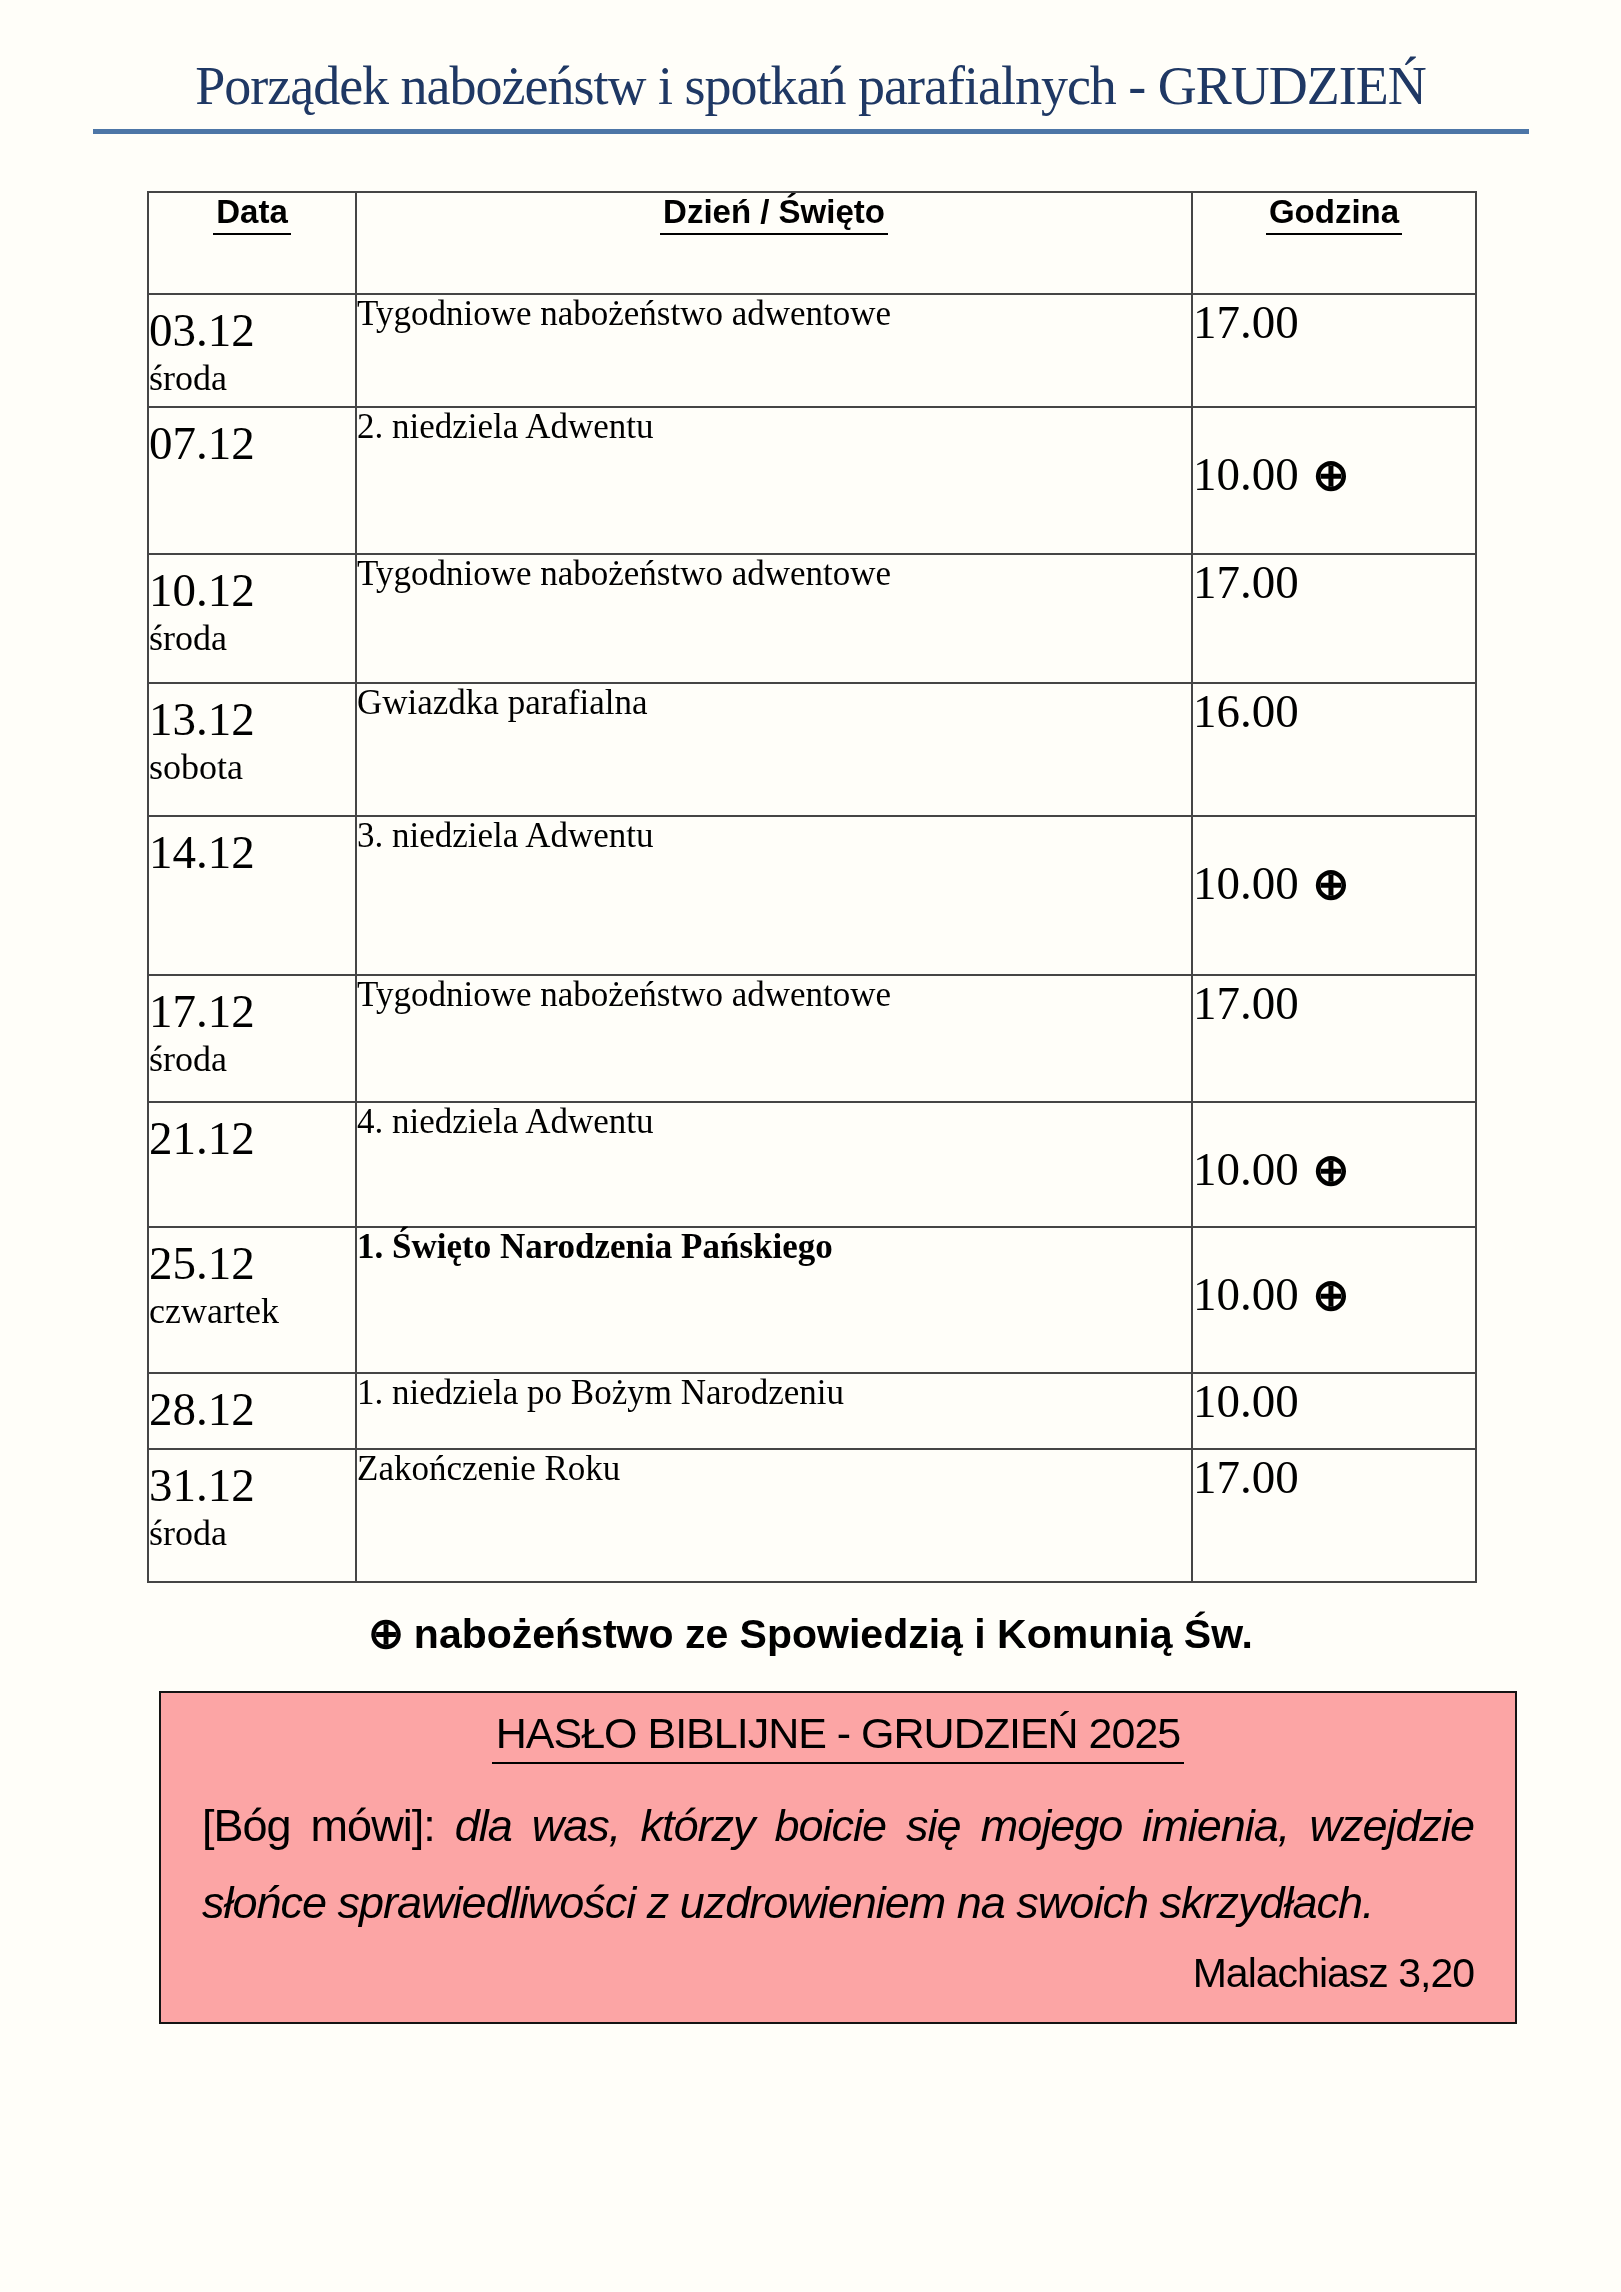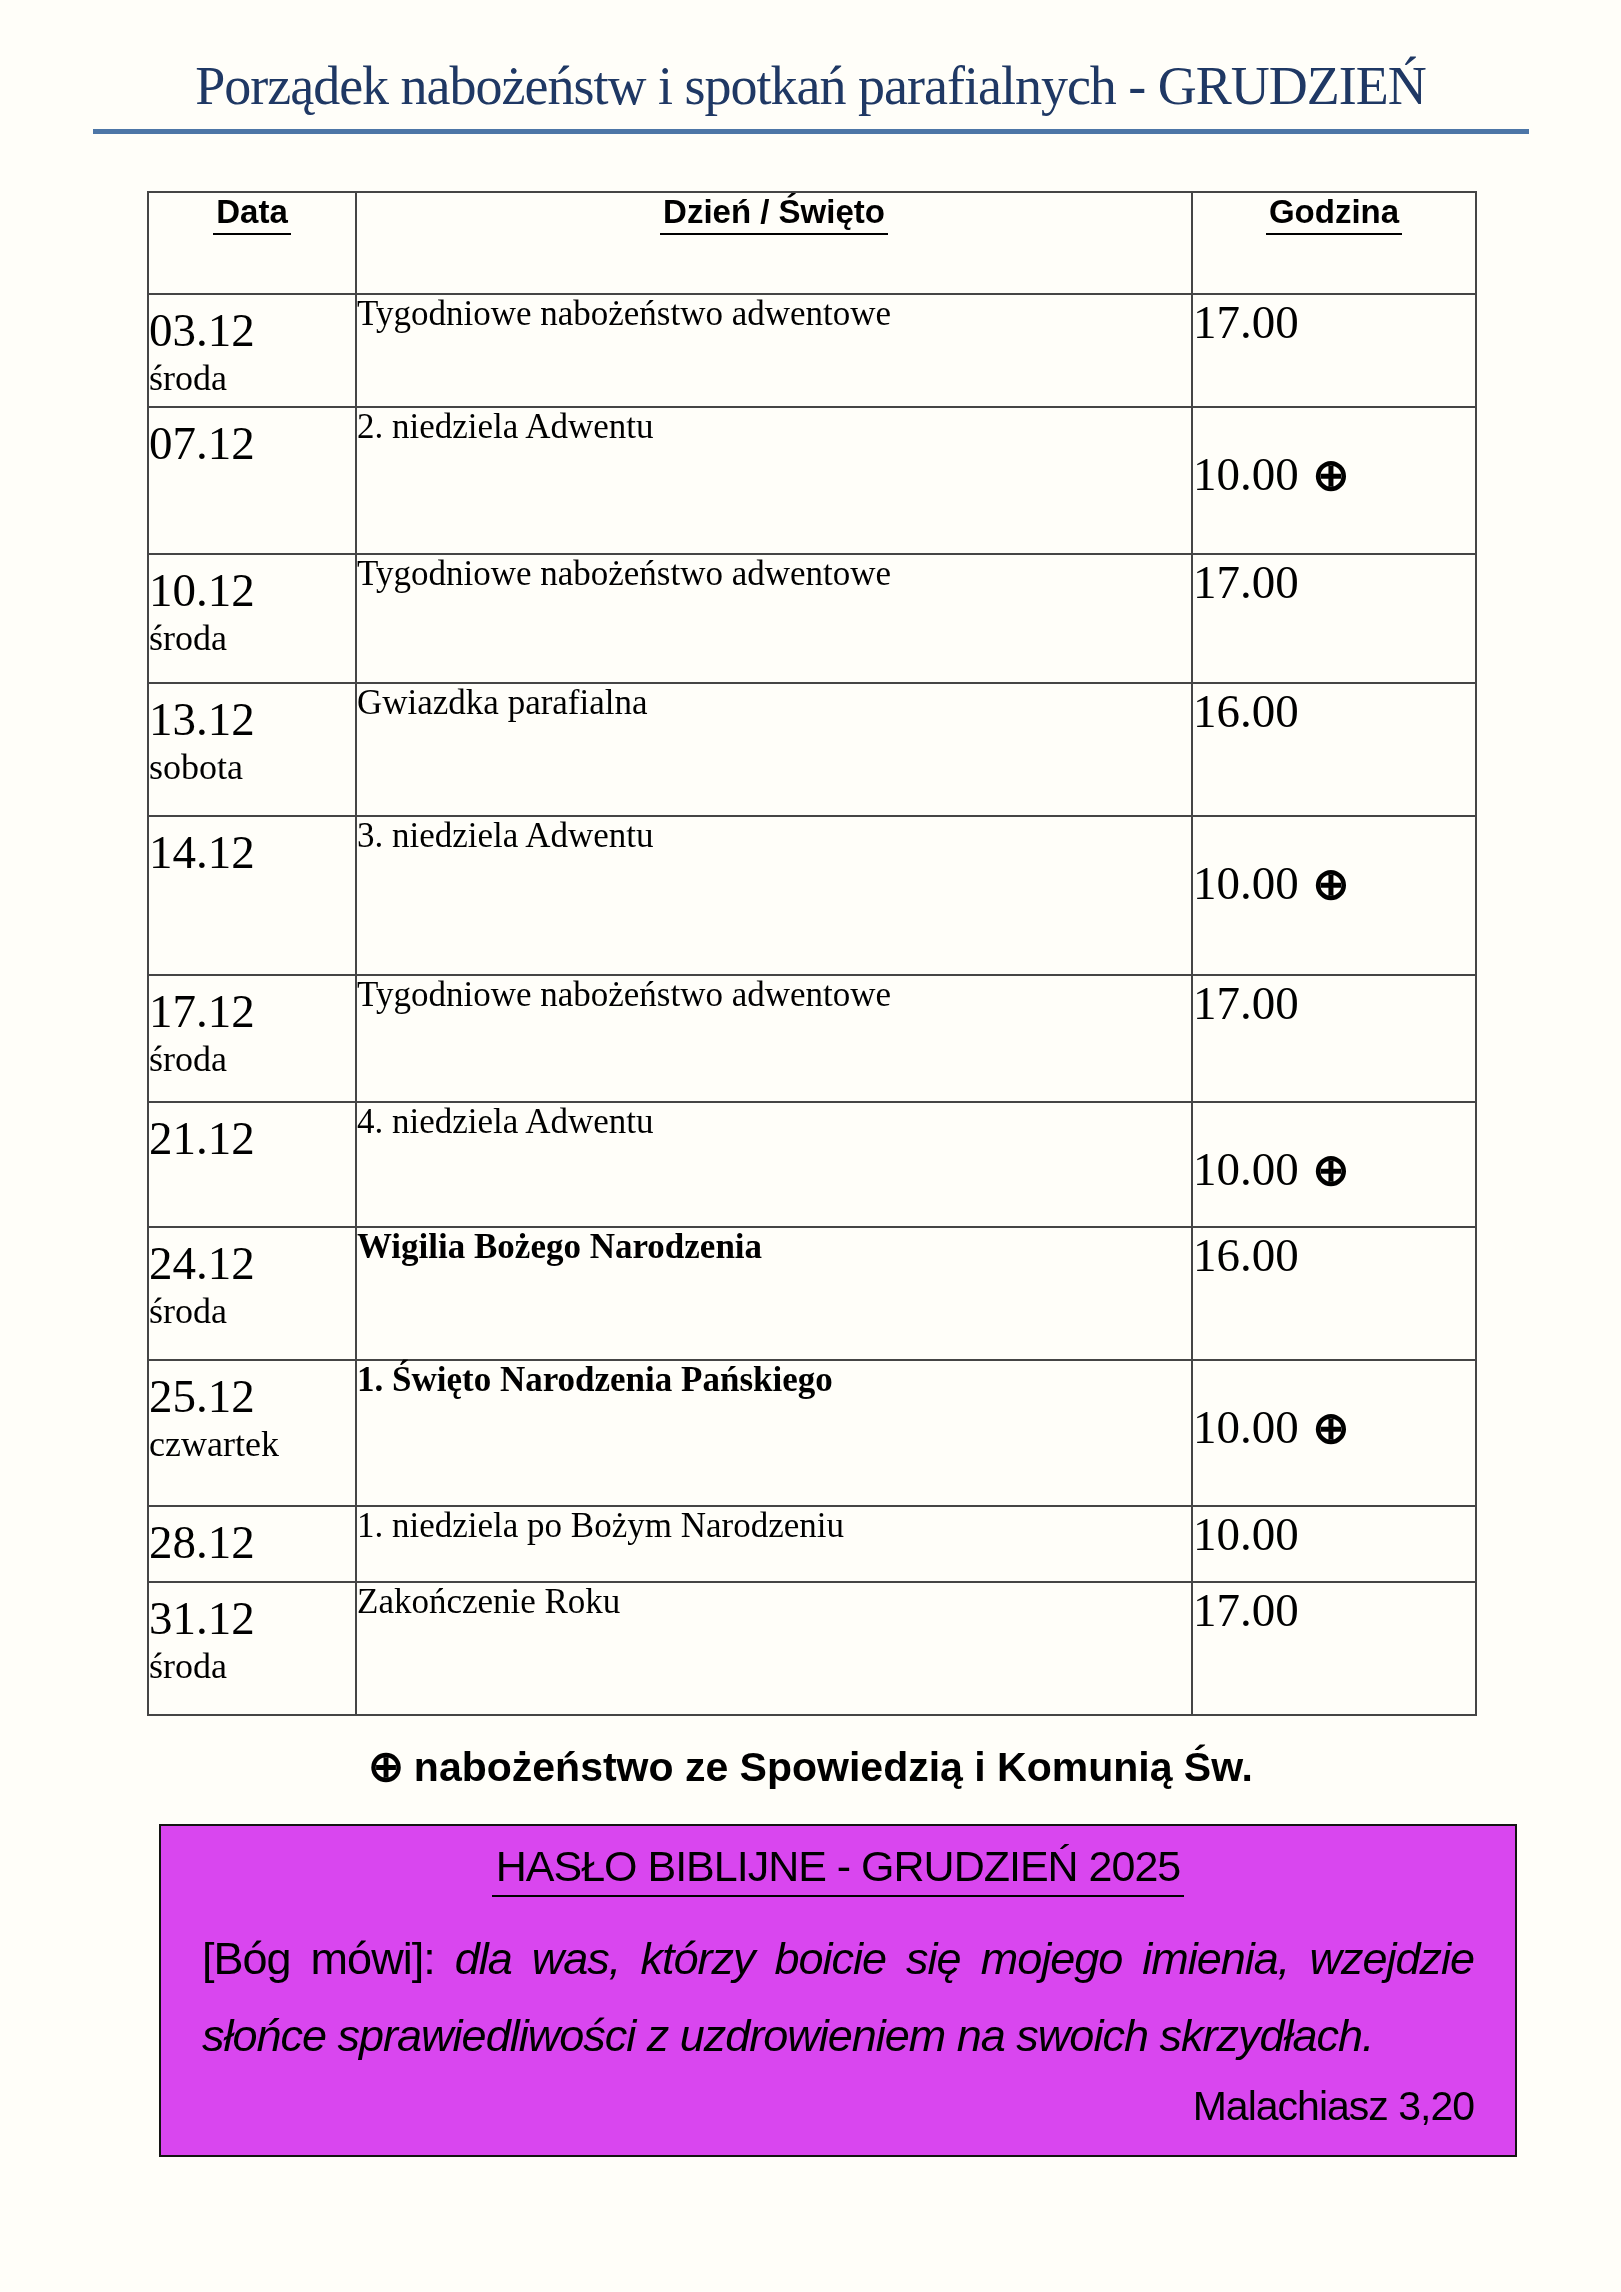--- a/index.html
+++ b/index.html
@@ -69,21 +69,21 @@
     font-size:41px;
   }
   .legend .plus-sym{font-size:43px;margin-right:9.8px;}
 
   
   .verse-box{
     box-sizing:border-box;
     margin:33px 0 0 159px;
     width:1358px;
     min-height:333px;
-    background:#d946ef;
+    background:#fca5a5;
     border:2.9px solid #141414;
     padding:15.7px 41px 9.8px;
     font-family:"Liberation Sans",sans-serif;
   }
   .box-title{text-align:center;font-size:43px;letter-spacing:-1px;}
   .box-title .u{border-bottom:2.9px solid #000;padding:0 3.9px 4.9px;}
   .verse{
     margin:29px 0 0;
     font-size:45px;
     letter-spacing:-1px;
@@ -167,28 +167,20 @@
           <td class="c-event">Tygodniowe nabożeństwo adwentowe</td>
           <td class="c-time"><span>17.00</span></td>
         </tr>
         <tr style="height: 125px;">
           <td class="c-date">
             <div class="date">21.12</div>
           </td>
           <td class="c-event">4. niedziela Adwentu</td>
           <td class="c-time with-plus"><span>10.00</span><span class="plus-glyph">⊕</span></td>
         </tr>
-        <tr style="height: 133px;">
-          <td class="c-date">
-            <div class="date">24.12</div>
-            <div class="day">środa</div>
-          </td>
-          <td class="c-event bold">Wigilia Bożego Narodzenia</td>
-          <td class="c-time"><span>16.00</span></td>
-        </tr>
         <tr style="height: 146px;">
           <td class="c-date">
             <div class="date">25.12</div>
             <div class="day">czwartek</div>
           </td>
           <td class="c-event bold">1. Święto Narodzenia Pańskiego</td>
           <td class="c-time with-plus"><span>10.00</span><span class="plus-glyph">⊕</span></td>
         </tr>
         <tr style="height: 76px;">
           <td class="c-date">

